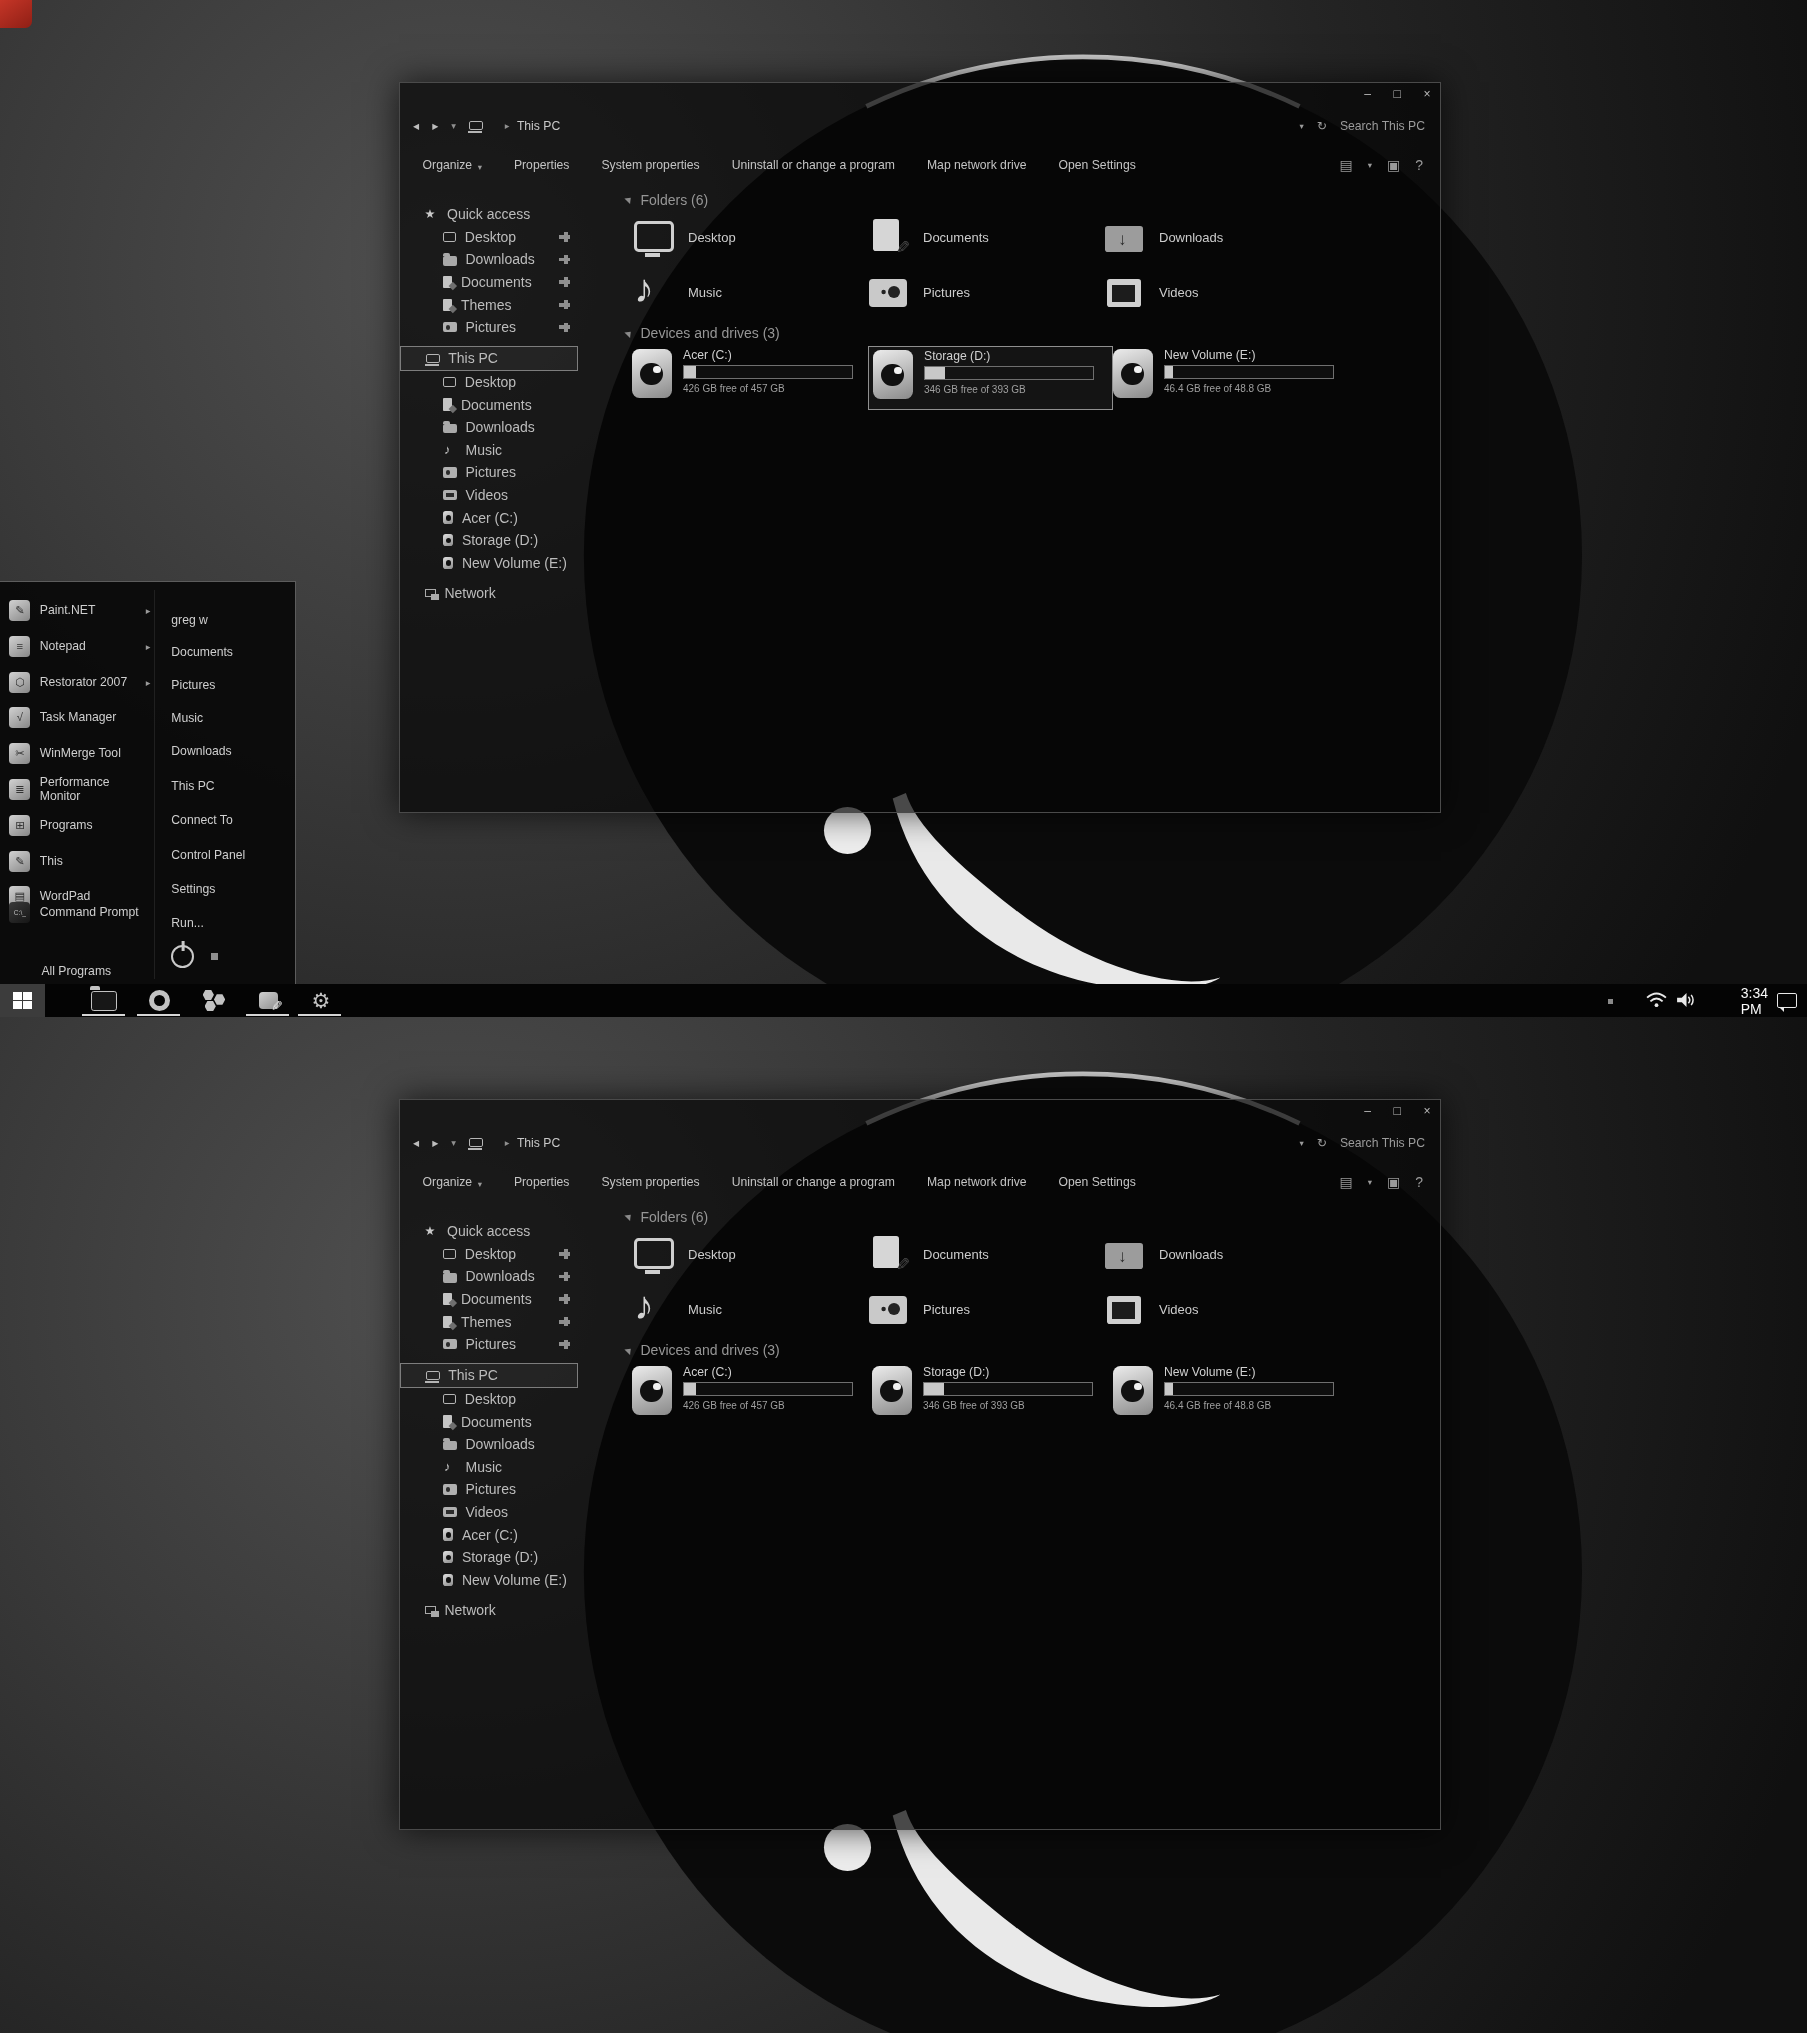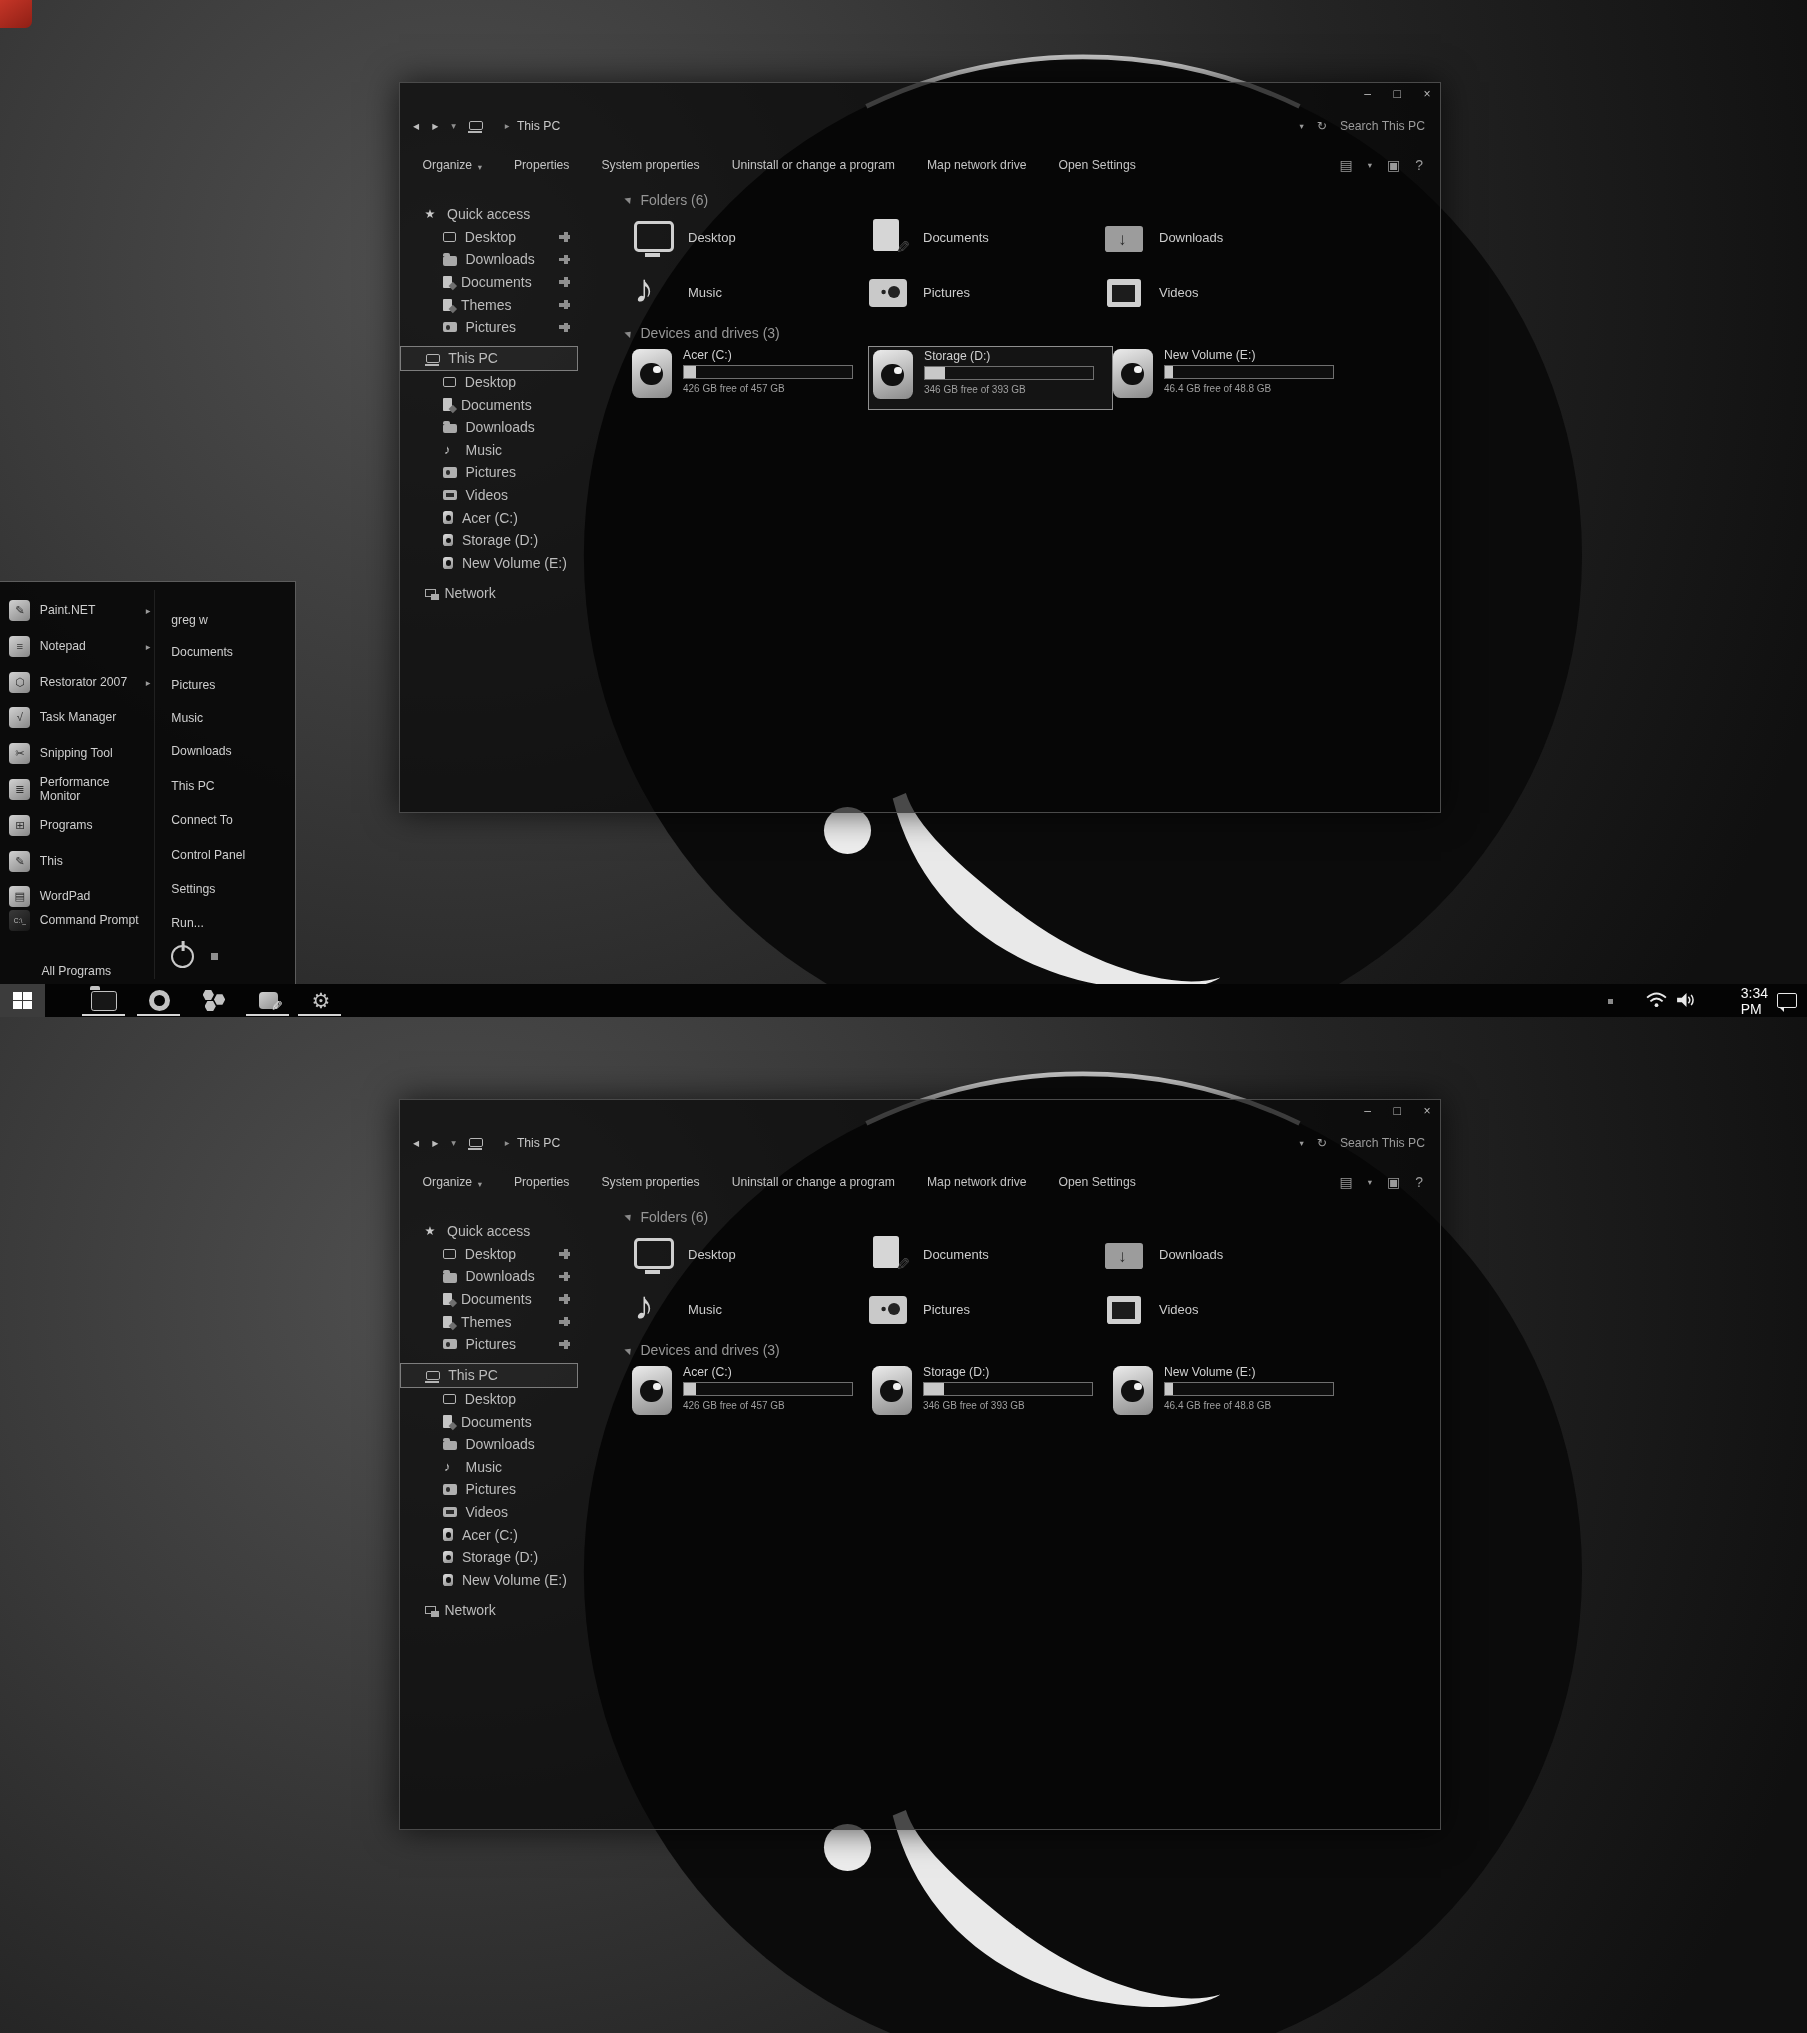--- a/index.html
+++ b/index.html
@@ -317,39 +317,39 @@
         <span class="smi">⬡</span>
         <span>Restorator 2007</span>
         <span class="marr">▸</span>
       </div>
     <div class="m1row" style="top:121px">
         <span class="smi">√</span>
         <span>Task Manager</span>
       </div>
     <div class="m1row" style="top:157px">
         <span class="smi">✂</span>
-        <span>Snipping Tool</span>
+        <span>WinMerge Tool</span>
       </div>
     <div class="m1row" style="top:193px">
         <span class="smi">≣</span>
         <span>Performance Monitor</span>
       </div>
     <div class="m1row" style="top:229px">
         <span class="smi">⊞</span>
         <span>Programs</span>
       </div>
     <div class="m1row" style="top:265px">
         <span class="smi">✎</span>
         <span>This</span>
       </div>
     <div class="m1row" style="top:300px">
         <span class="smi">▤</span>
         <span>WordPad</span>
       </div>
-    <div class="m1row" style="top:324px">
+    <div class="m1row" style="top:316px">
         <span class="smi dark">C:\_</span>
         <span>Command Prompt</span>
       </div>
     <div class="m1row" style="top:375px;padding-left:32px">
         <span>All Programs</span>
       </div>
     <div class="rrow" style="top:25.4px">
         <span>greg w</span>
       </div>
     <div class="rrow" style="top:58px">

